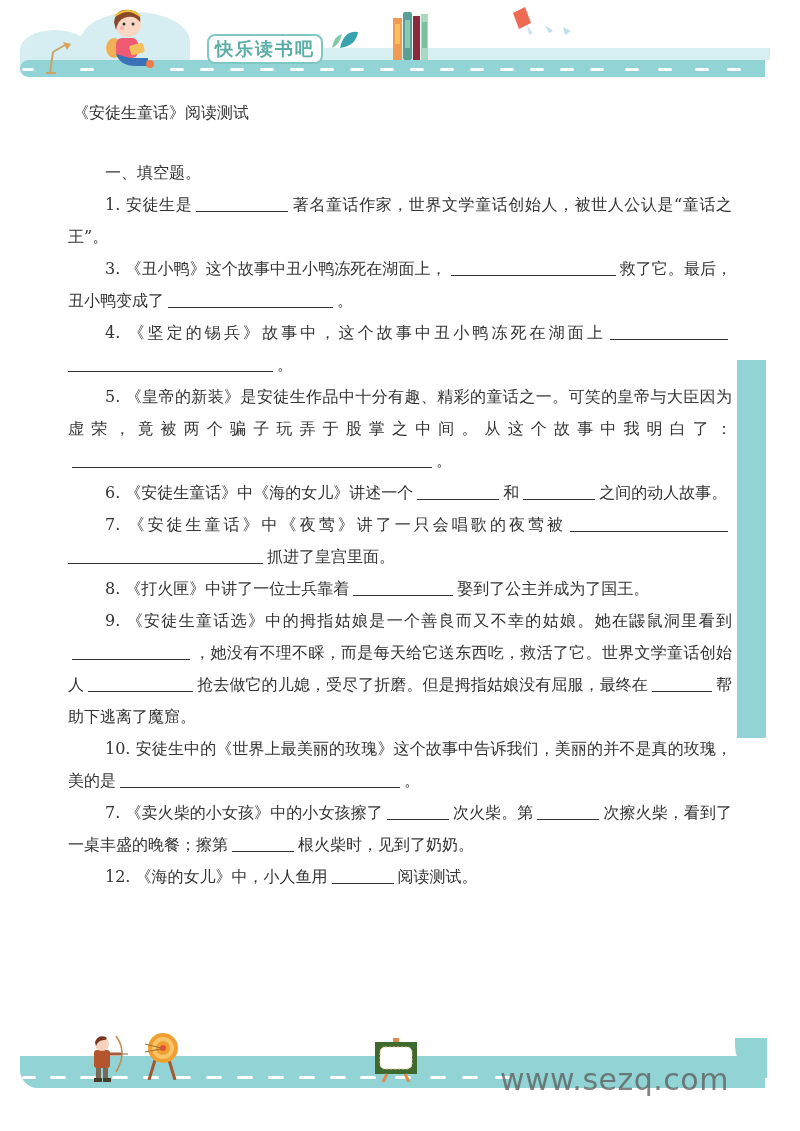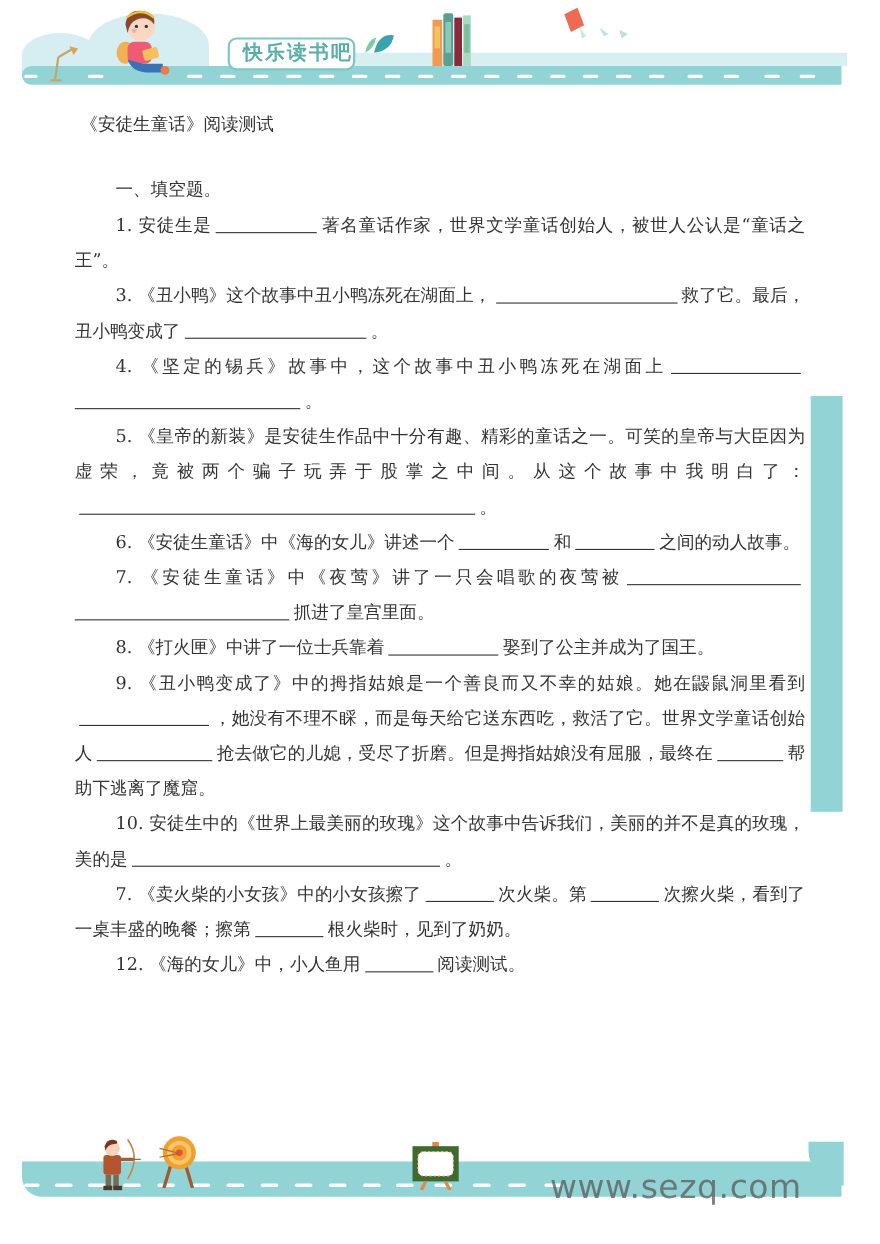--- a/index.html
+++ b/index.html
@@ -20,38 +20,38 @@
     position: absolute; left: 230px; top: 48px; width: 540px; height: 12px;
     background: #d8eff1;
   }
   .road-dash {
     position: absolute; height: 3px; background: #fff; border-radius: 2px;
   }
   .badge {
     position: absolute; left: 207px; top: 34px; width: 112px; height: 26px;
     border: 2px solid #7ec7c4; border-radius: 8px; background: #fff;
     color: #5aaea6; font-family: "DejaVu Sans", sans-serif; font-weight: bold;
-    font-size: 18px; letter-spacing: 2px; line-height: 26px; text-align: right;
+    font-size: 18px; letter-spacing: 2px; line-height: 26px; text-align: center;
   }
   .girl { position: absolute; left: 100px; top: 4px; width: 60px; height: 70px; }
   .lamp { position: absolute; left: 45px; top: 40px; width: 30px; height: 35px; }
   .leaf { position: absolute; left: 328px; top: 28px; width: 34px; height: 22px; }
   .books { position: absolute; left: 393px; top: 10px; width: 40px; height: 50px; }
   .kite { position: absolute; left: 505px; top: 5px; width: 80px; height: 40px; }
 
   
   .side-bar {
     position: absolute; left: 737px; top: 360px; width: 29px; height: 378px;
     background: #92d4d5;
   }
 
   
   .content { position: absolute; left: 68px; top: 97px; width: 664px; }
   .doc-title { font-size: 16px; line-height: 32px; margin: 0 0 0 5px; color: #333; }
-  .section-title { font-size: 16px; line-height: 32px; margin: 28px 0 0 37px; font-family: Liberation Serif, serif; }
+  .section-title { font-size: 16px; line-height: 32px; margin: 28px 0 0 37px; }
   .q { font-size: 16px; line-height: 32px; text-indent: 37px; text-align: justify; margin: 0; }
   .blank {
     display: inline-block; border-bottom: 1px solid #333; height: 18px;
     vertical-align: -2px; margin: 0 4px;
   }
 
   
   .footer { position: absolute; left: 0; top: 1010px; width: 800px; height: 121px; }
   .road-bottom {
     position: absolute; left: 20px; top: 46px; width: 745px; height: 32px;
@@ -183,21 +183,21 @@
     <span>《安徒生童话》中《夜莺》讲了一只会唱歌的夜莺被</span><span class="blank" style="width:158px"></span><span class="blank" style="width:195px;margin-left:0"></span><span>抓进了皇宫里面。</span>
   </p>
 
   <p class="q">
     <span>8.</span>
     <span>《打火匣》中讲了一位士兵靠着</span><span class="blank" style="width:100px"></span><span>娶到了公主并成为了国王。</span>
   </p>
 
   <p class="q">
     <span>9.</span>
-    <span>《丑小鸭变成了》中的拇指姑娘是一个善良而又不幸的姑娘。她在鼹鼠洞里看到</span><span class="blank" style="width:118px"></span><span>，她没有不理不睬，而是每天给它送东西吃，救活了它。世界文学童话创始人</span><span class="blank" style="width:105px"></span><span>抢去做它的儿媳，受尽了折磨。但是拇指姑娘没有屈服，最终在</span><span class="blank" style="width:60px"></span><span>帮助下逃离了魔窟。</span>
+    <span>《安徒生童话选》中的拇指姑娘是一个善良而又不幸的姑娘。她在鼹鼠洞里看到</span><span class="blank" style="width:118px"></span><span>，她没有不理不睬，而是每天给它送东西吃，救活了它。世界文学童话创始人</span><span class="blank" style="width:105px"></span><span>抢去做它的儿媳，受尽了折磨。但是拇指姑娘没有屈服，最终在</span><span class="blank" style="width:60px"></span><span>帮助下逃离了魔窟。</span>
   </p>
 
   <p class="q">
     <span>10.</span>
     <span>安徒生中的《世界上最美丽的玫瑰》这个故事中告诉我们，美丽的并不是真的玫瑰，美的是</span><span class="blank" style="width:280px"></span><span>。</span>
   </p>
 
   <p class="q">
     <span>7.</span>
     <span>《卖火柴的小女孩》中的小女孩擦了</span><span class="blank" style="width:62px"></span><span>次火柴。第</span><span class="blank" style="width:62px"></span><span>次擦火柴，看到了一桌丰盛的晚餐；擦第</span><span class="blank" style="width:62px"></span><span>根火柴时，见到了奶奶。</span>

